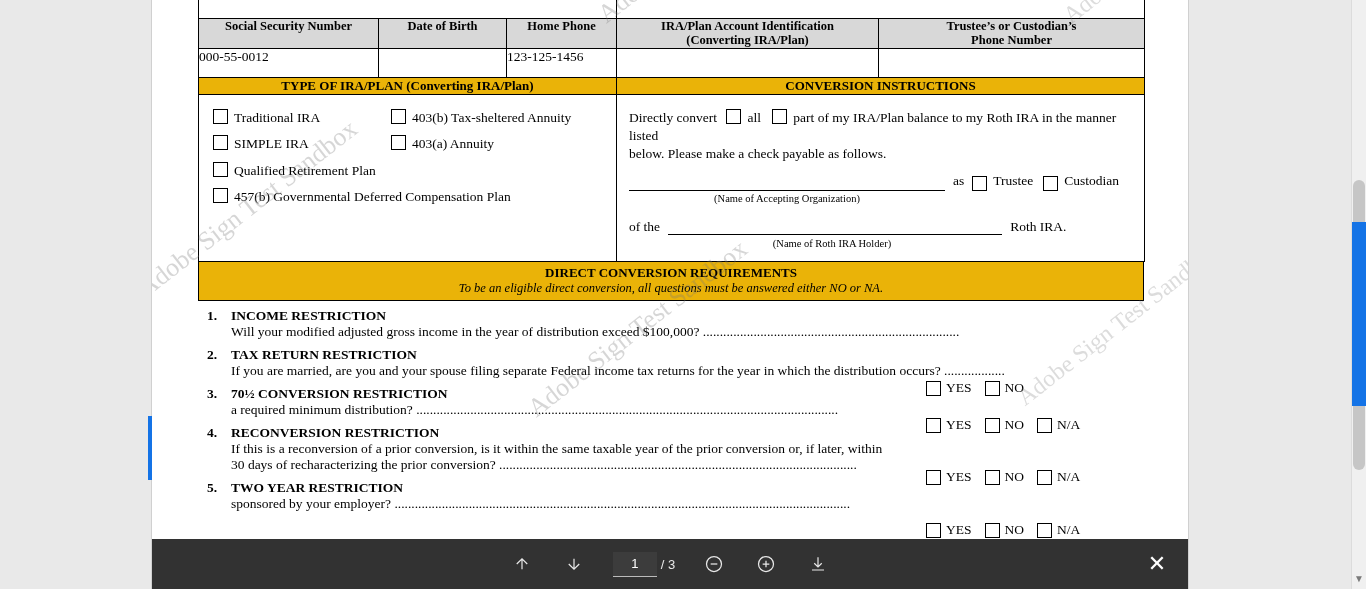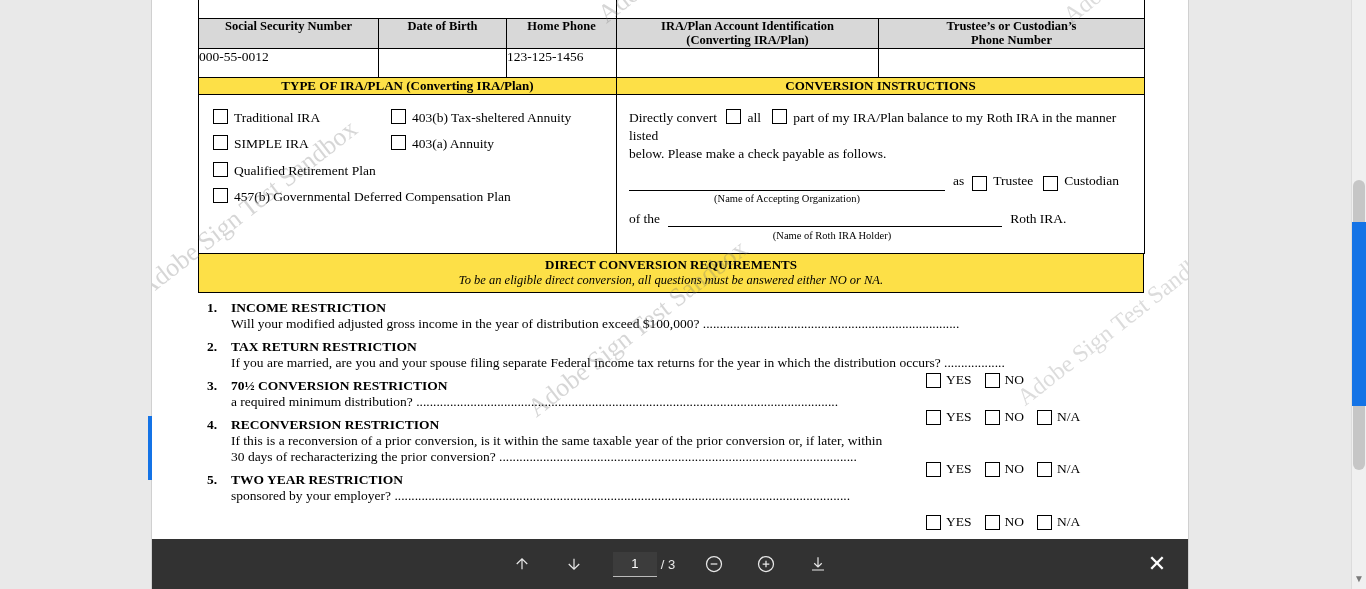--- a/index.html
+++ b/index.html
@@ -20,21 +20,21 @@
   }
   .doc{
     position:absolute;left:46px;top:-63px;width:946px;
   }
   table.frm{border-collapse:collapse;width:946px;table-layout:fixed;}
   table.frm td{border:1px solid #000;vertical-align:top;padding:0;}
   .hdrcell{background:#d8d8d8;text-align:center;font-weight:bold;font-size:12.5px;padding:4px 2px;line-height:1.15;}
   .valcell{height:28px;font-size:13.5px;padding:3px 5px;}
   .tophole{height:80px;}
 
-  .secbar{background:#fde047;text-align:center;font-weight:bold;font-size:13px;padding:5px 2px;margin-left:16px;}
+  .secbar{background:#eab308;text-align:center;font-weight:bold;font-size:13px;padding:5px 2px;margin-left:16px;}
   .secbar .sub{font-weight:normal;font-style:italic;font-size:12.5px;}
 
   .chkbox{display:inline-block;width:13px;height:13px;border:1px solid #000;background:#fff;vertical-align:-2px;margin-right:6px;}
   .optline{font-size:13.5px;line-height:1.0;margin:0 0 11px 0;}
   .leftpanel{padding:14px 10px 10px 14px;}
   .rightpanel{padding:14px 14px 10px 12px;font-size:13.5px;line-height:1.35;}
   .uline{display:inline-block;border-bottom:1px solid #000;vertical-align:-2px;}
   .capt{font-size:10.5px;text-align:center;}
 
   .qrow{display:flex;align-items:flex-start;font-size:13.5px;margin-top:7px;}
@@ -173,21 +173,21 @@
               <div>below. Please make a check payable as follows.</div>
               <div style="margin-top:9px;display:flex;align-items:flex-end;">
                 <span class="uline" style="width:316px;height:16px"></span>
                 <span style="margin:0 8px 0 8px">as</span>
                 <span class="chkbox"></span>
                     <span>Trustee</span>
                 <span class="chkbox" style="margin-left:10px"></span>
                     <span>Custodian</span>
               </div>
               <div class="capt" style="width:316px;margin-top:1px">(Name of Accepting Organization)</div>
-              <div style="margin-top:4px;display:flex;align-items:flex-start;">
+              <div style="margin-top:12px;display:flex;align-items:flex-start;">
                 <span style="margin-right:8px">of the</span>
                 <span class="uline" style="width:334px;height:16px"></span>
                 <span style="margin-left:8px">Roth IRA.</span>
               </div>
               <div class="capt" style="width:334px;margin-left:36px;margin-top:1px">(Name of Roth IRA Holder)</div>
             </div>
           </td>
         </tr>
       </tbody>
         </table>

